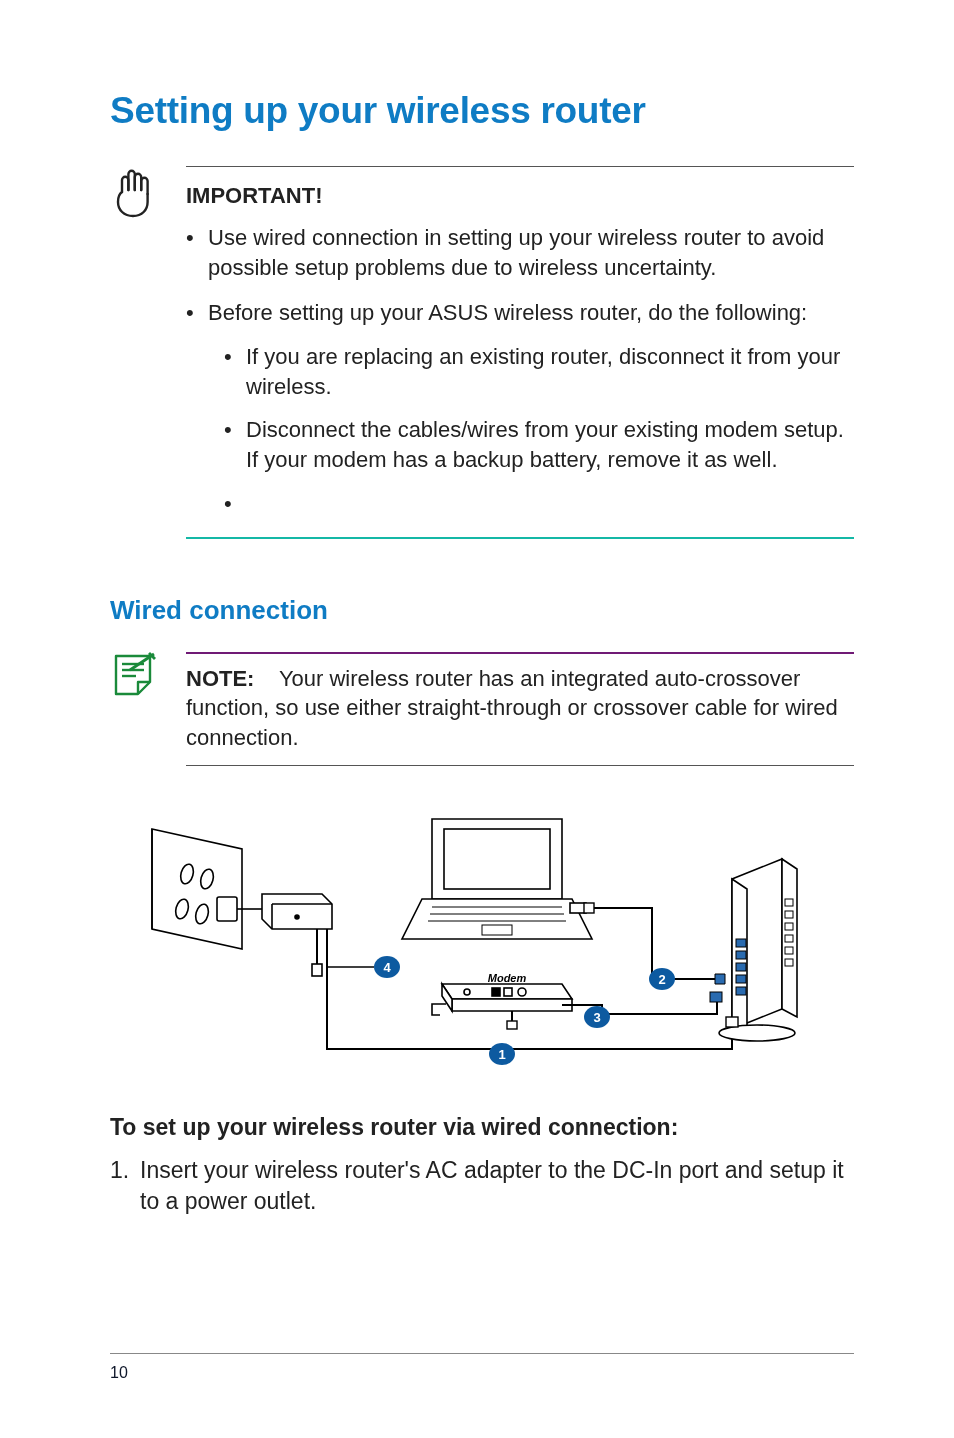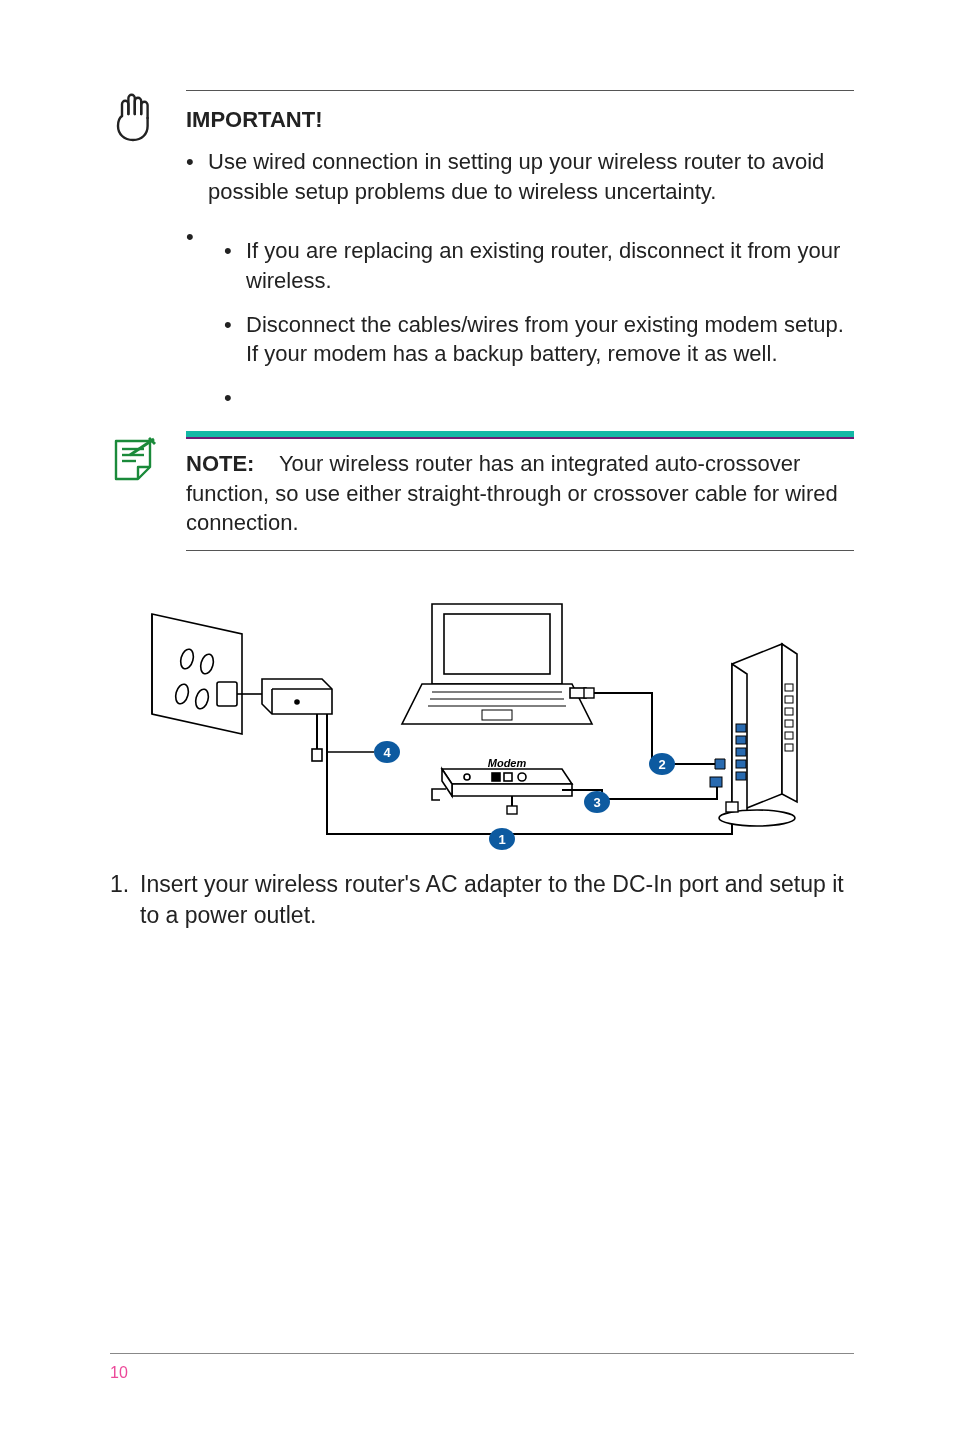--- a/index.html
+++ b/index.html
@@ -1,47 +1,48 @@
 <!DOCTYPE html>
 <html><head>
 <meta charset="utf-8">
 <style>
   * { box-sizing: border-box; margin: 0; padding: 0; }
   html, body { width: 954px; height: 1438px; background: #fff; font-family: "Segoe UI", "Myriad Pro", Arial, sans-serif; color: #222; }
   .page { width: 954px; height: 1438px; position: relative; padding: 90px 100px 50px 110px; }
   .h1 { color: #0f7cc4; font-size: 37px; font-weight: 700; margin-bottom: 34px; letter-spacing: -0.3px; }
   .icon-col { width: 60px; flex: 0 0 60px; display: flex; justify-content: flex-start; }
   .callout { display: flex; gap: 16px; }
-  .callout-body { flex: 1; border-top: 1px solid #555; border-bottom: 6px solid #14b8a6; padding: 16px 0 18px 0; }
+  .callout-body { flex: 1; border-top: 1px solid #555; border-bottom: 2px solid #14b8a6; padding: 16px 0 18px 0; }
   .callout-title { font-weight: 700; font-size: 22px; margin-bottom: 14px; }
   ul.outer { list-style: none; padding-left: 0; }
   ul.outer > li { display: flex; font-size: 22px; line-height: 1.35; margin-bottom: 16px; }
   ul.outer > li:last-child { margin-bottom: 0; }
   ul.outer > li .bullet { flex: 0 0 22px; }
   ul.inner { list-style: none; margin-top: 14px; }
   ul.inner > li { display: flex; font-size: 22px; line-height: 1.35; margin-bottom: 14px; padding-left: 16px; }
   ul.inner > li:last-child { margin-bottom: 0; }
   ul.inner > li .bullet { flex: 0 0 22px; }
   .h2 { color: #0f7cc4; font-size: 26px; font-weight: 700; margin: 56px 0 26px 0; }
   .note-body { flex: 1; border-top: 2px solid #701a75; border-bottom: 1px solid #555; padding: 10px 0 12px 0; font-size: 22px; line-height: 1.35; }
   .note-label { font-weight: 700; }
   .diagram { width: 100%; height: 290px; margin-top: 28px; display:flex; justify-content:center; align-items:center;text-align:right; }
   .h3 { font-weight: 700; font-size: 23px; margin-top: 30px; margin-bottom: 14px; }
   ol.steps { list-style: none; padding-left: 0; }
   ol.steps > li { display: flex; font-size: 23px; line-height: 1.35; }
   ol.steps .num { flex: 0 0 30px; }
   .footer { position: absolute; left: 0; right: 0; bottom: 56px; padding: 0 100px 0 110px; }
-  .footer-line { border-top: 1px solid #888; padding-top: 10px; font-size: 16px; color: #ec4899; }
+  .footer-line { border-top: 1px solid #888; padding-top: 10px; font-size: 16px; color: #0f172a; }
   svg { display:block; }
 </style>
 </head>
 <body>
 
 <div class="page">
 
+  <h1 class="h1">Setting up your wireless router</h1>
 
   <div class="callout">
     <div class="icon-col">
       <svg width="48" height="52" viewBox="0 0 48 52" fill="none" stroke="#222" stroke-width="2.4" stroke-linecap="round" stroke-linejoin="round">
         <path d="M12 26 v-12 a3.2 3.2 0 0 1 6.4 0 v10"></path>
         <path d="M18.4 24 v-16 a3.2 3.2 0 0 1 6.4 0 v16"></path>
         <path d="M24.8 24 v-13 a3.2 3.2 0 0 1 6.4 0 v13"></path>
         <path d="M31.2 24 v-9 a3.2 3.2 0 0 1 6.4 0 v13"></path>
         <path d="M12 26 c-3 2 -4 6 -4 10 c0 8 6 14 15 14 c9 0 14.6 -6 14.6 -14 v-8"></path>
       </svg>
@@ -49,39 +50,41 @@
     <div class="callout-body">
       <div class="callout-title">IMPORTANT!</div>
       <ul class="outer">
         <li>
           <span class="bullet">•</span>
           <span>Use wired connection in setting up your wireless router to avoid possible setup problems due to wireless uncertainty.</span>
         </li>
         <li>
           <span class="bullet">•</span>
           <div style="flex:1;">
+            <span>Before setting up your ASUS wireless router, do the following:</span>
             <ul class="inner">
               <li>
                   <span class="bullet">•</span>
                   <span>If you are replacing an existing router, disconnect it from your wireless.</span>
                 </li>
               <li>
                   <span class="bullet">•</span>
                   <span>Disconnect the cables/wires from your existing modem setup. If your modem has a backup battery, remove it as well.</span>
                 </li>
               <li>
                   <span class="bullet">•</span>
                 </li>
             </ul>
           </div>
         </li>
       </ul>
     </div>
   </div>
 
+  <h2 class="h2">Wired connection</h2>
 
   <div class="callout">
     <div class="icon-col">
       <svg width="46" height="46" viewBox="0 0 46 46" fill="none" stroke="#1a8a3a" stroke-width="2.4" stroke-linejoin="round">
         <path d="M6 4 H40 V30 L28 42 H6 Z"></path>
         <path d="M28 42 V30 H40"></path>
         <line x1="12" y1="12" x2="34" y2="12"></line>
         <line x1="12" y1="18" x2="34" y2="18"></line>
         <line x1="12" y1="24" x2="26" y2="24"></line>
         <path d="M20 18 L44 2" stroke-width="3"></path>
@@ -194,20 +197,21 @@
         <ellipse cx="465" cy="218" rx="13" ry="11" fill="#0d5aa0"></ellipse>
         <text x="465" y="223">3</text>
         <ellipse cx="255" cy="168" rx="13" ry="11" fill="#0d5aa0"></ellipse>
         <text x="255" y="173">4</text>
       </g>
 
       <line x1="195" y1="168" x2="242" y2="168" stroke="#000" stroke-width="1.6"></line>
     </svg>
   </div>
 
+  <h3 class="h3">To set up your wireless router via wired connection:</h3>
   <ol class="steps">
     <li>
       <span class="num">1.</span>
       <span>Insert your wireless router's AC adapter to the DC-In port and setup it to a power outlet.</span>
     </li>
   </ol>
 
   <div class="footer">
     <div class="footer-line">
       <span>10</span>

